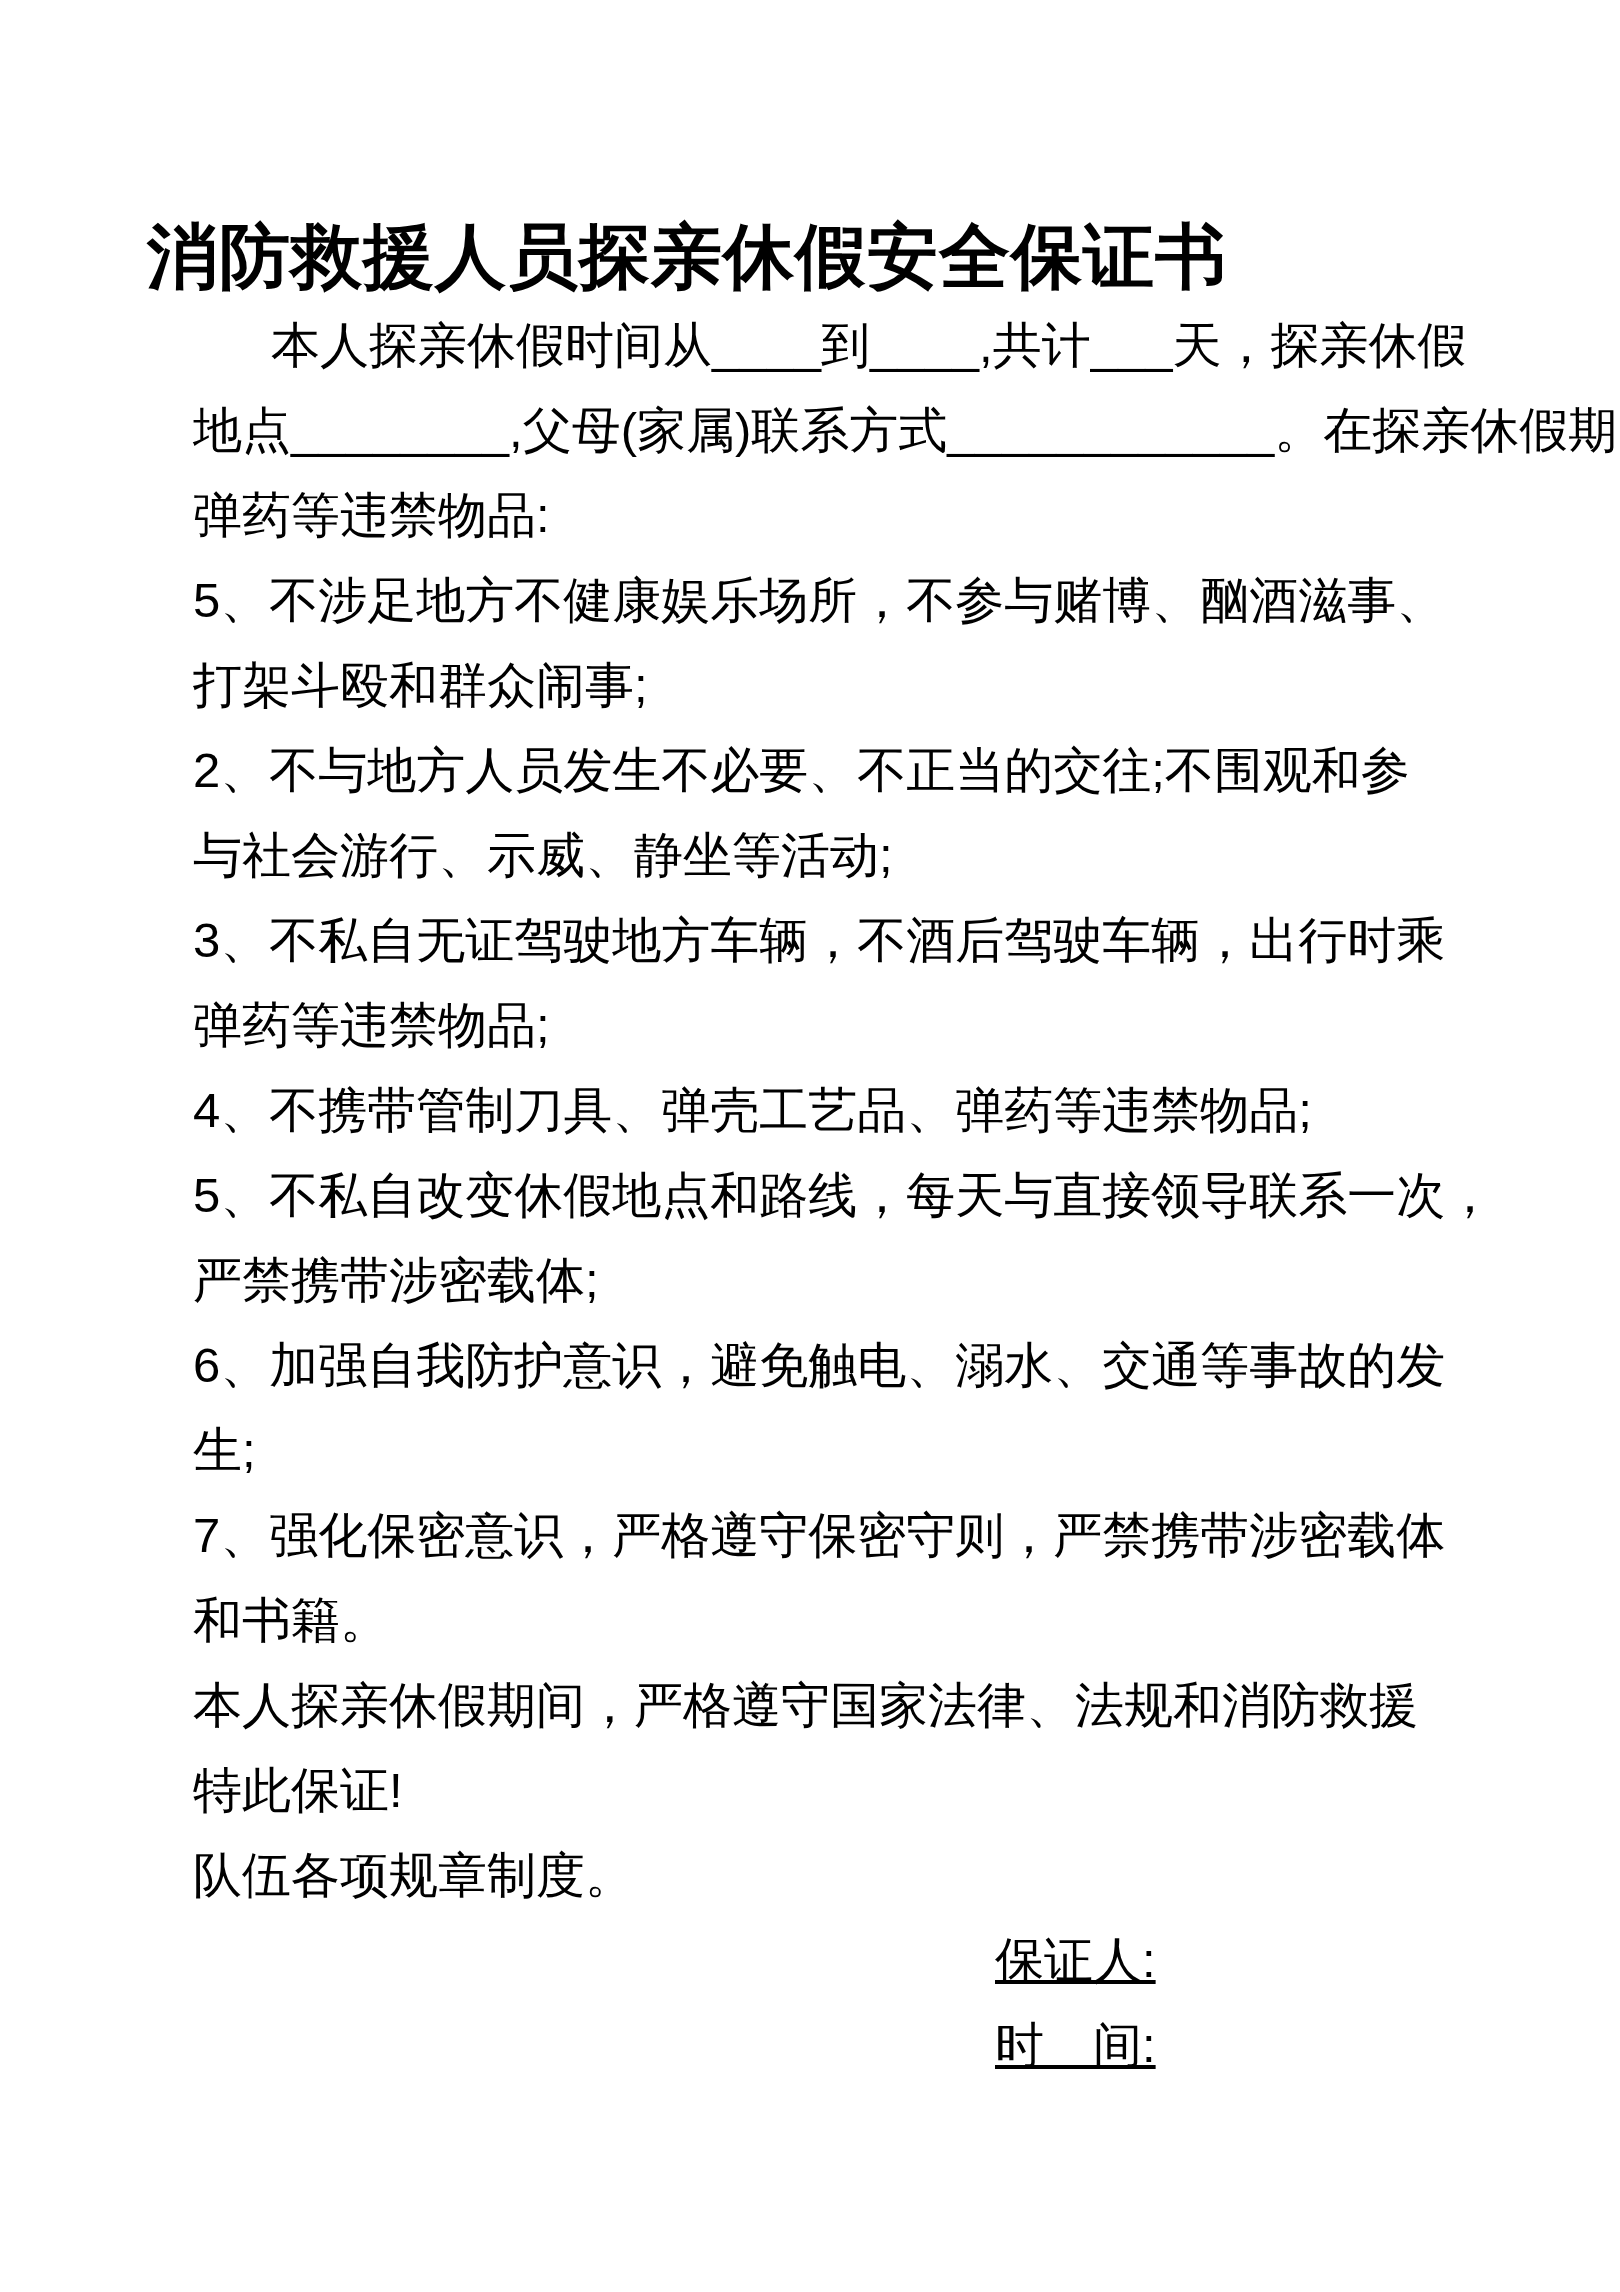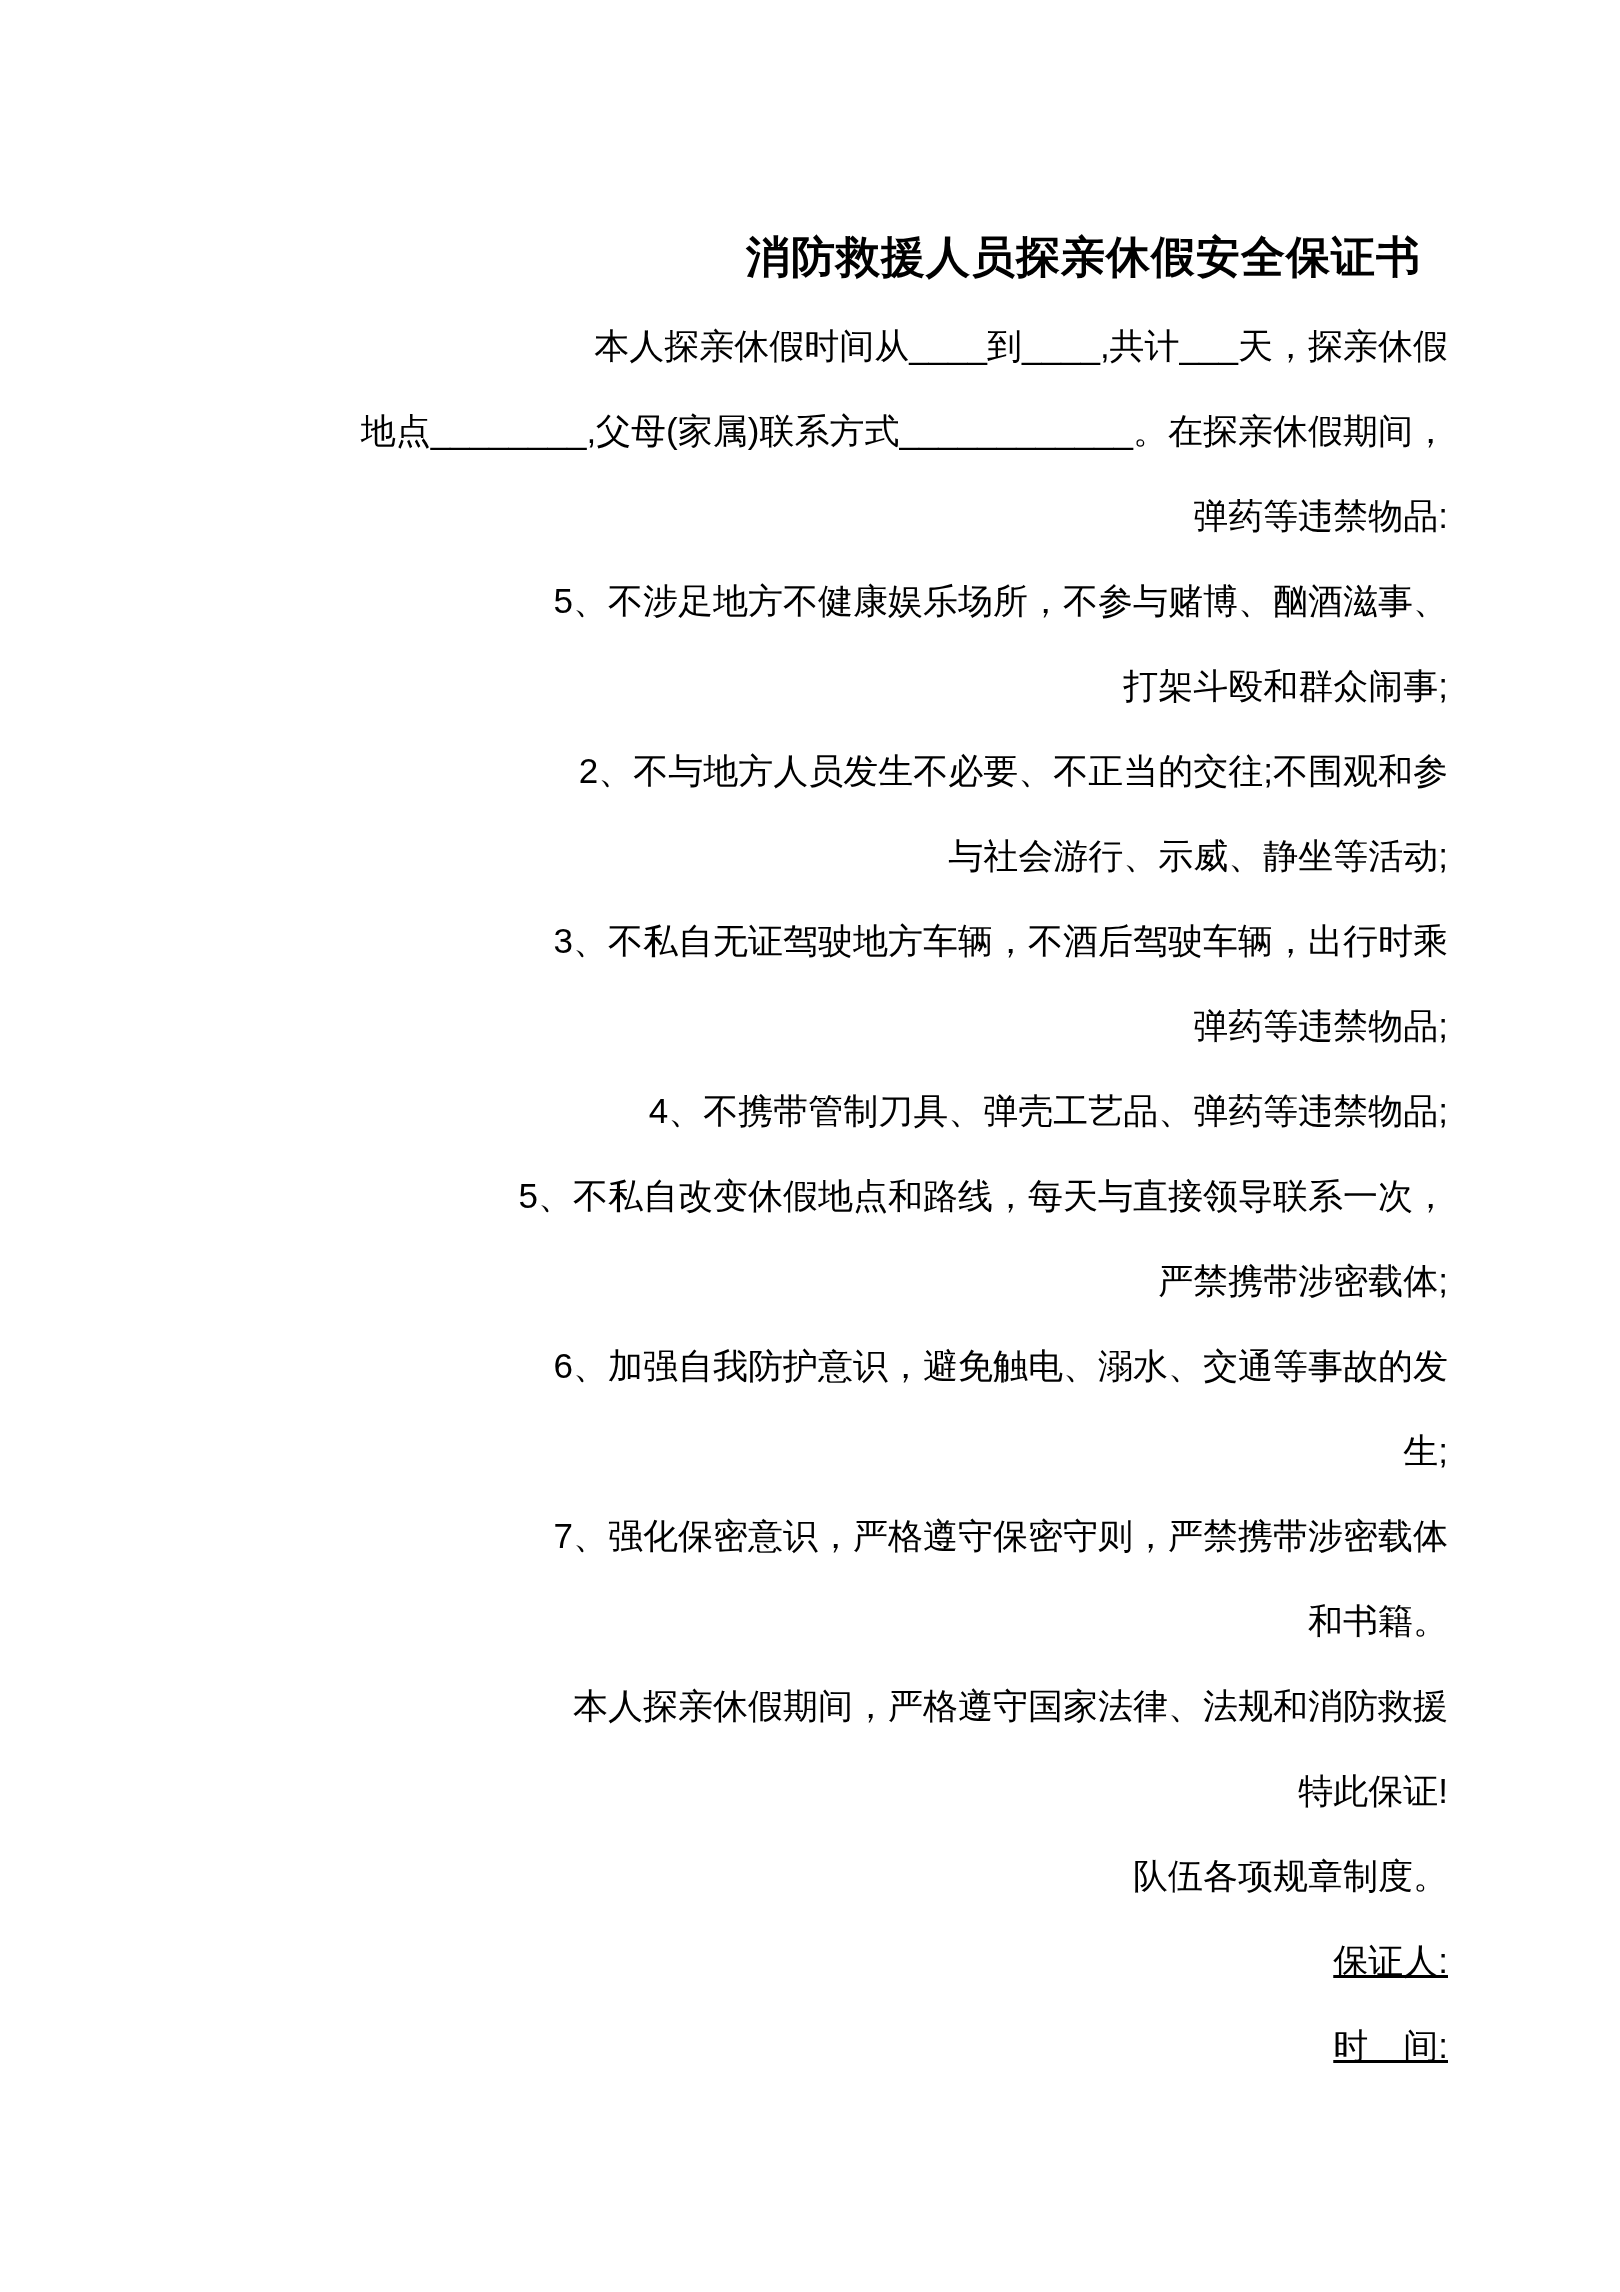--- a/index.html
+++ b/index.html
@@ -12,38 +12,37 @@
     width: 1620px;
     height: 2293px;
     background: #ffffff;
     color: #000000;
     font-family: "Liberation Sans", sans-serif;
     overflow: hidden;
   }
   .doc-title {
     position: absolute;
     top: 208px;
-    left: 137px;
+    left: 147px;
     width: 1284px;
     margin: 0;
-    text-align: right;
-    font-size: 44px;
+    text-align: left;
+    font-size: 71px;
     font-weight: bold;
     line-height: 98px;
     letter-spacing: 1px;
     white-space: pre;
   }
   .doc-body {
     position: absolute;
     top: 303px;
     left: 193px;
     width: 1255px;
-    font-size: 35px;
+    font-size: 49px;
     line-height: 85px;
-    text-align: right;
   }
   .line {
     white-space: pre;
     height: 85px;
   }
   .line.indent {
     text-indent: 78px;
   }
   .line.sign {
     padding-left: 802px;

